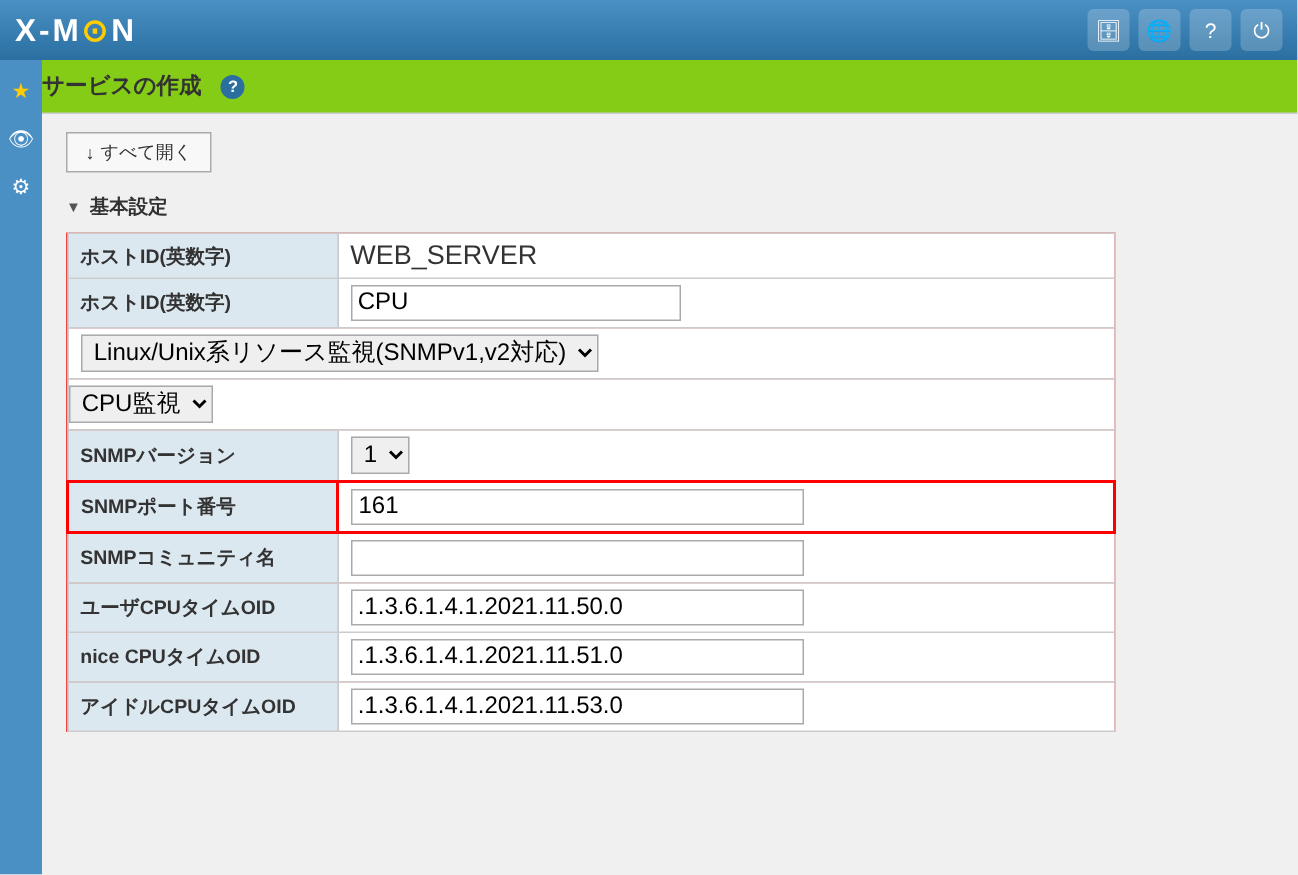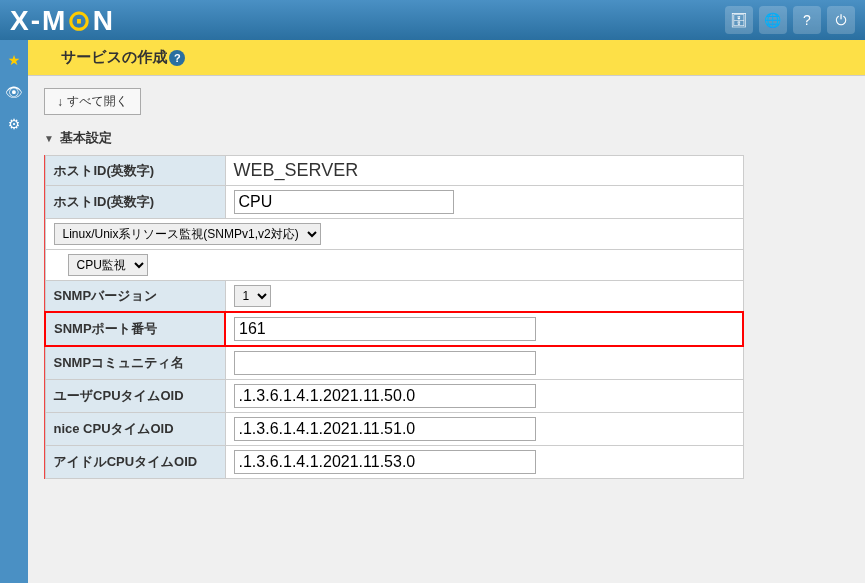--- a/index.html
+++ b/index.html
@@ -9,21 +9,21 @@
     .header {
       background: linear-gradient(to bottom, #4a90c4, #2a6fa0);
       height: 40px;
       display: flex;
       align-items: center;
       padding: 0 10px;
       justify-content: space-between;
     }
     .header-logo {
       color: white;
-      font-size: 28px;
+      font-size: 21px;
       font-weight: bold;
       letter-spacing: 2px;
     }
     .header-logo span.x { color: white; }
     .header-logo span.moon { color: #ffcc00; }
     .header-icons {
       display: flex;
       gap: 6px;
       align-items: center;
     }
@@ -67,26 +67,26 @@
 
     
     .main {
       flex: 1;
       background: #f0f0f0;
       overflow-y: auto;
     }
 
     
     .page-title-bar {
-      background: #fde047;
+      background: #84cc16;
       border-bottom: 1px solid #ccc;
-      padding: 8px 33px;
-      display: flex;
-      align-items: center;
-      gap: 2px;
+      padding: 8px 0;
+      display: flex;
+      align-items: center;
+      gap: 13px;
     }
     .page-title-bar .title {
       font-size: 15px;
       font-weight: bold;
       color: #333;
     }
     .help-icon {
       width: 16px; height: 16px;
       background: #2a6fa0;
       border-radius: 50%;
@@ -157,21 +157,21 @@
     .form-table input[type="text"] {
       border: 1px solid #aaa;
       padding: 2px 4px;
       font-size: 16px;
       width: 220px;
       font-family: inherit;
     }
     .form-table select {
       border: 1px solid #aaa;
       padding: 2px 4px;
-      font-size: 12px;
+      font-size: 16px;
       font-family: inherit;
     }
 
     
     .highlighted-row td {
       border: 2px solid red !important;
     }
     .highlighted-row .label-cell {
       border-right: 1px solid #ccc !important;
     }
@@ -251,21 +251,21 @@
 
           <tr>
             <td class="value-cell" colspan="2" style="padding-left: 8px;">
               <select>
                 <option>Linux/Unix系リソース監視(SNMPv1,v2対応)</option>
               </select>
             </td>
           </tr>
 
           <tr>
-            <td class="value-cell" colspan="2" style="padding-left: 22px;">
+            <td class="value-cell" colspan="2" style="padding-left: 0;">
               <select>
                 <option>CPU監視</option>
               </select>
             </td>
           </tr>
 
           <tr>
             <td class="label-cell">SNMPバージョン</td>
             <td class="value-cell">
               <select>

